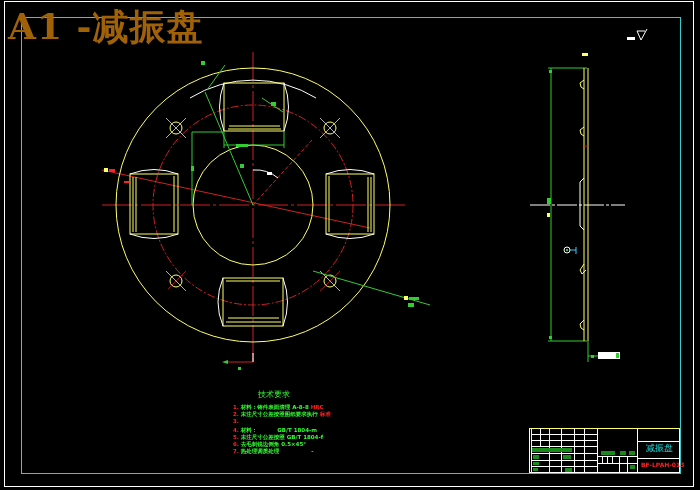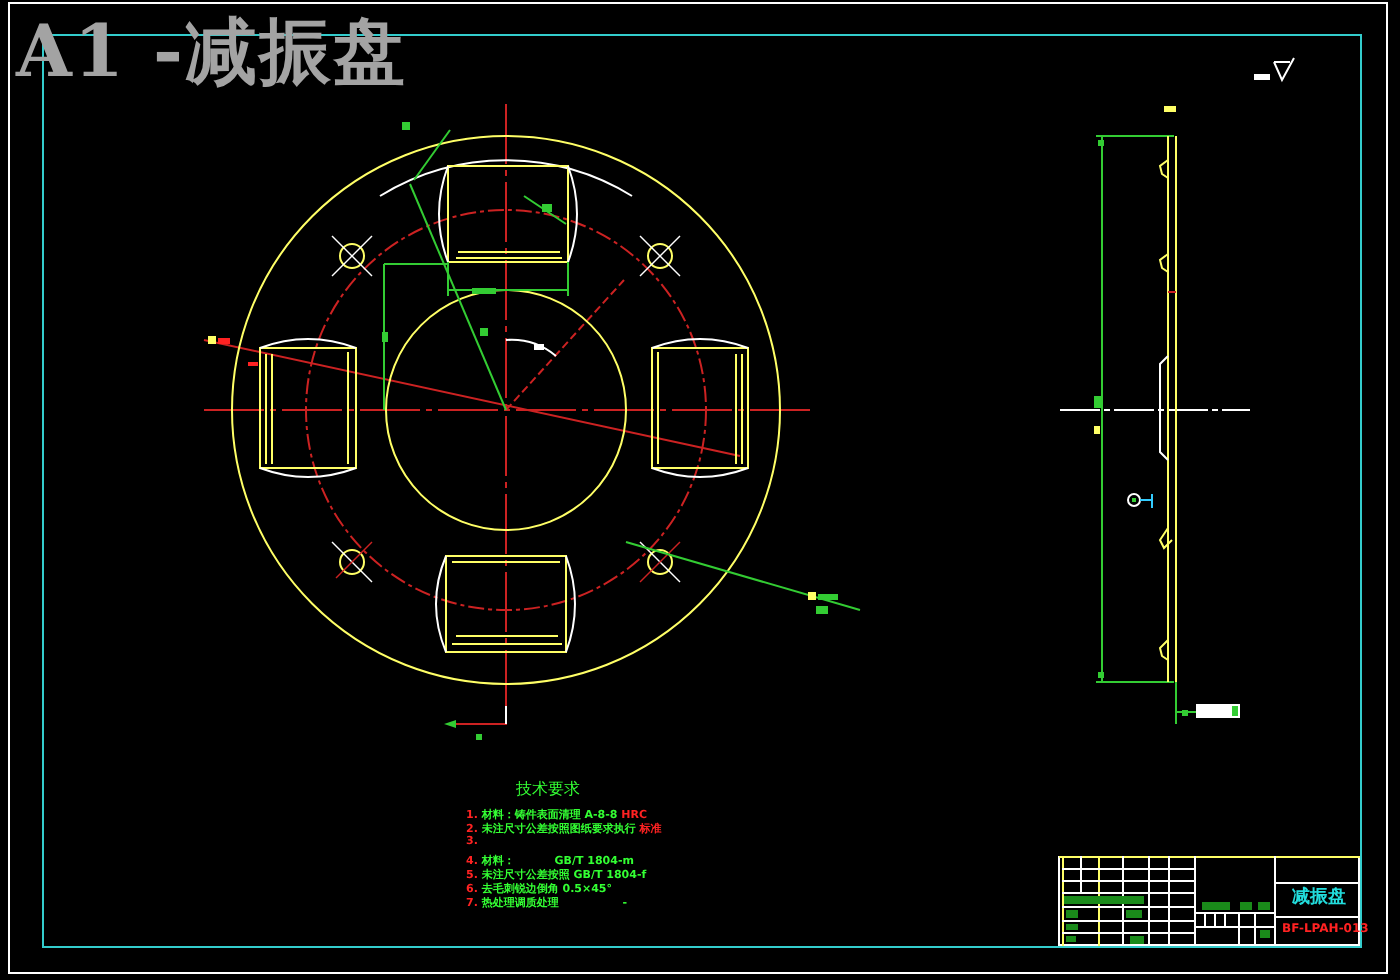--- a/index.html
+++ b/index.html
@@ -2,27 +2,27 @@
 <html><head>
 <meta charset="utf-8">
 <style>
   html, body { margin: 0; padding: 0; background: #000; }
   body { width: 700px; height: 490px; overflow: hidden; position: relative; font-family: "DejaVu Sans", sans-serif; }
   .canvas { position: absolute; left: 0; top: 0; width: 700px; height: 490px; background: #000; }
   svg { position: absolute; left: 0; top: 0; }
   .title-text {
     position: absolute; left: 8px; top: 6px;
     font-family: "DejaVu Serif", serif; font-weight: bold; font-size: 36px;
-    color: #a3a3a3; letter-spacing: 1px; line-height: 40px; white-space: nowrap;
+    color: #a16207; letter-spacing: 1px; line-height: 40px; white-space: nowrap;
   }
   .tech-title { position: absolute; left: 258px; top: 389px; font-size: 8px; color: #33ff33; font-weight: normal; white-space: nowrap; }
   .req-line { position: absolute; font-size: 5.5px; color: #33ff33; white-space: nowrap; font-weight: bold; }
   .req-num { color: #ff2222; }
   .req-red { color: #ff2222; }
-  .tb-name { position: absolute; left: 646px; top: 442px; font-size: 9px; color: #22dddd; font-weight: bold; white-space: nowrap; }
+  .tb-name { position: absolute; left: 646px; top: 442px; font-size: 9px; color: #22dddd; font-weight: normal; white-space: nowrap; }
   .tb-code { position: absolute; left: 641px; top: 461px; font-size: 6px; color: #ff2222; font-weight: bold; white-space: nowrap; }
   .tb-cell { position: absolute; font-size: 4.5px; color: #33ff33; font-weight: bold; white-space: nowrap; background: #1a8a1a; }
 </style>
 </head>
 <body>
 
 <div class="canvas">
 
 <svg width="700" height="490" viewBox="0 0 700 490">
 

